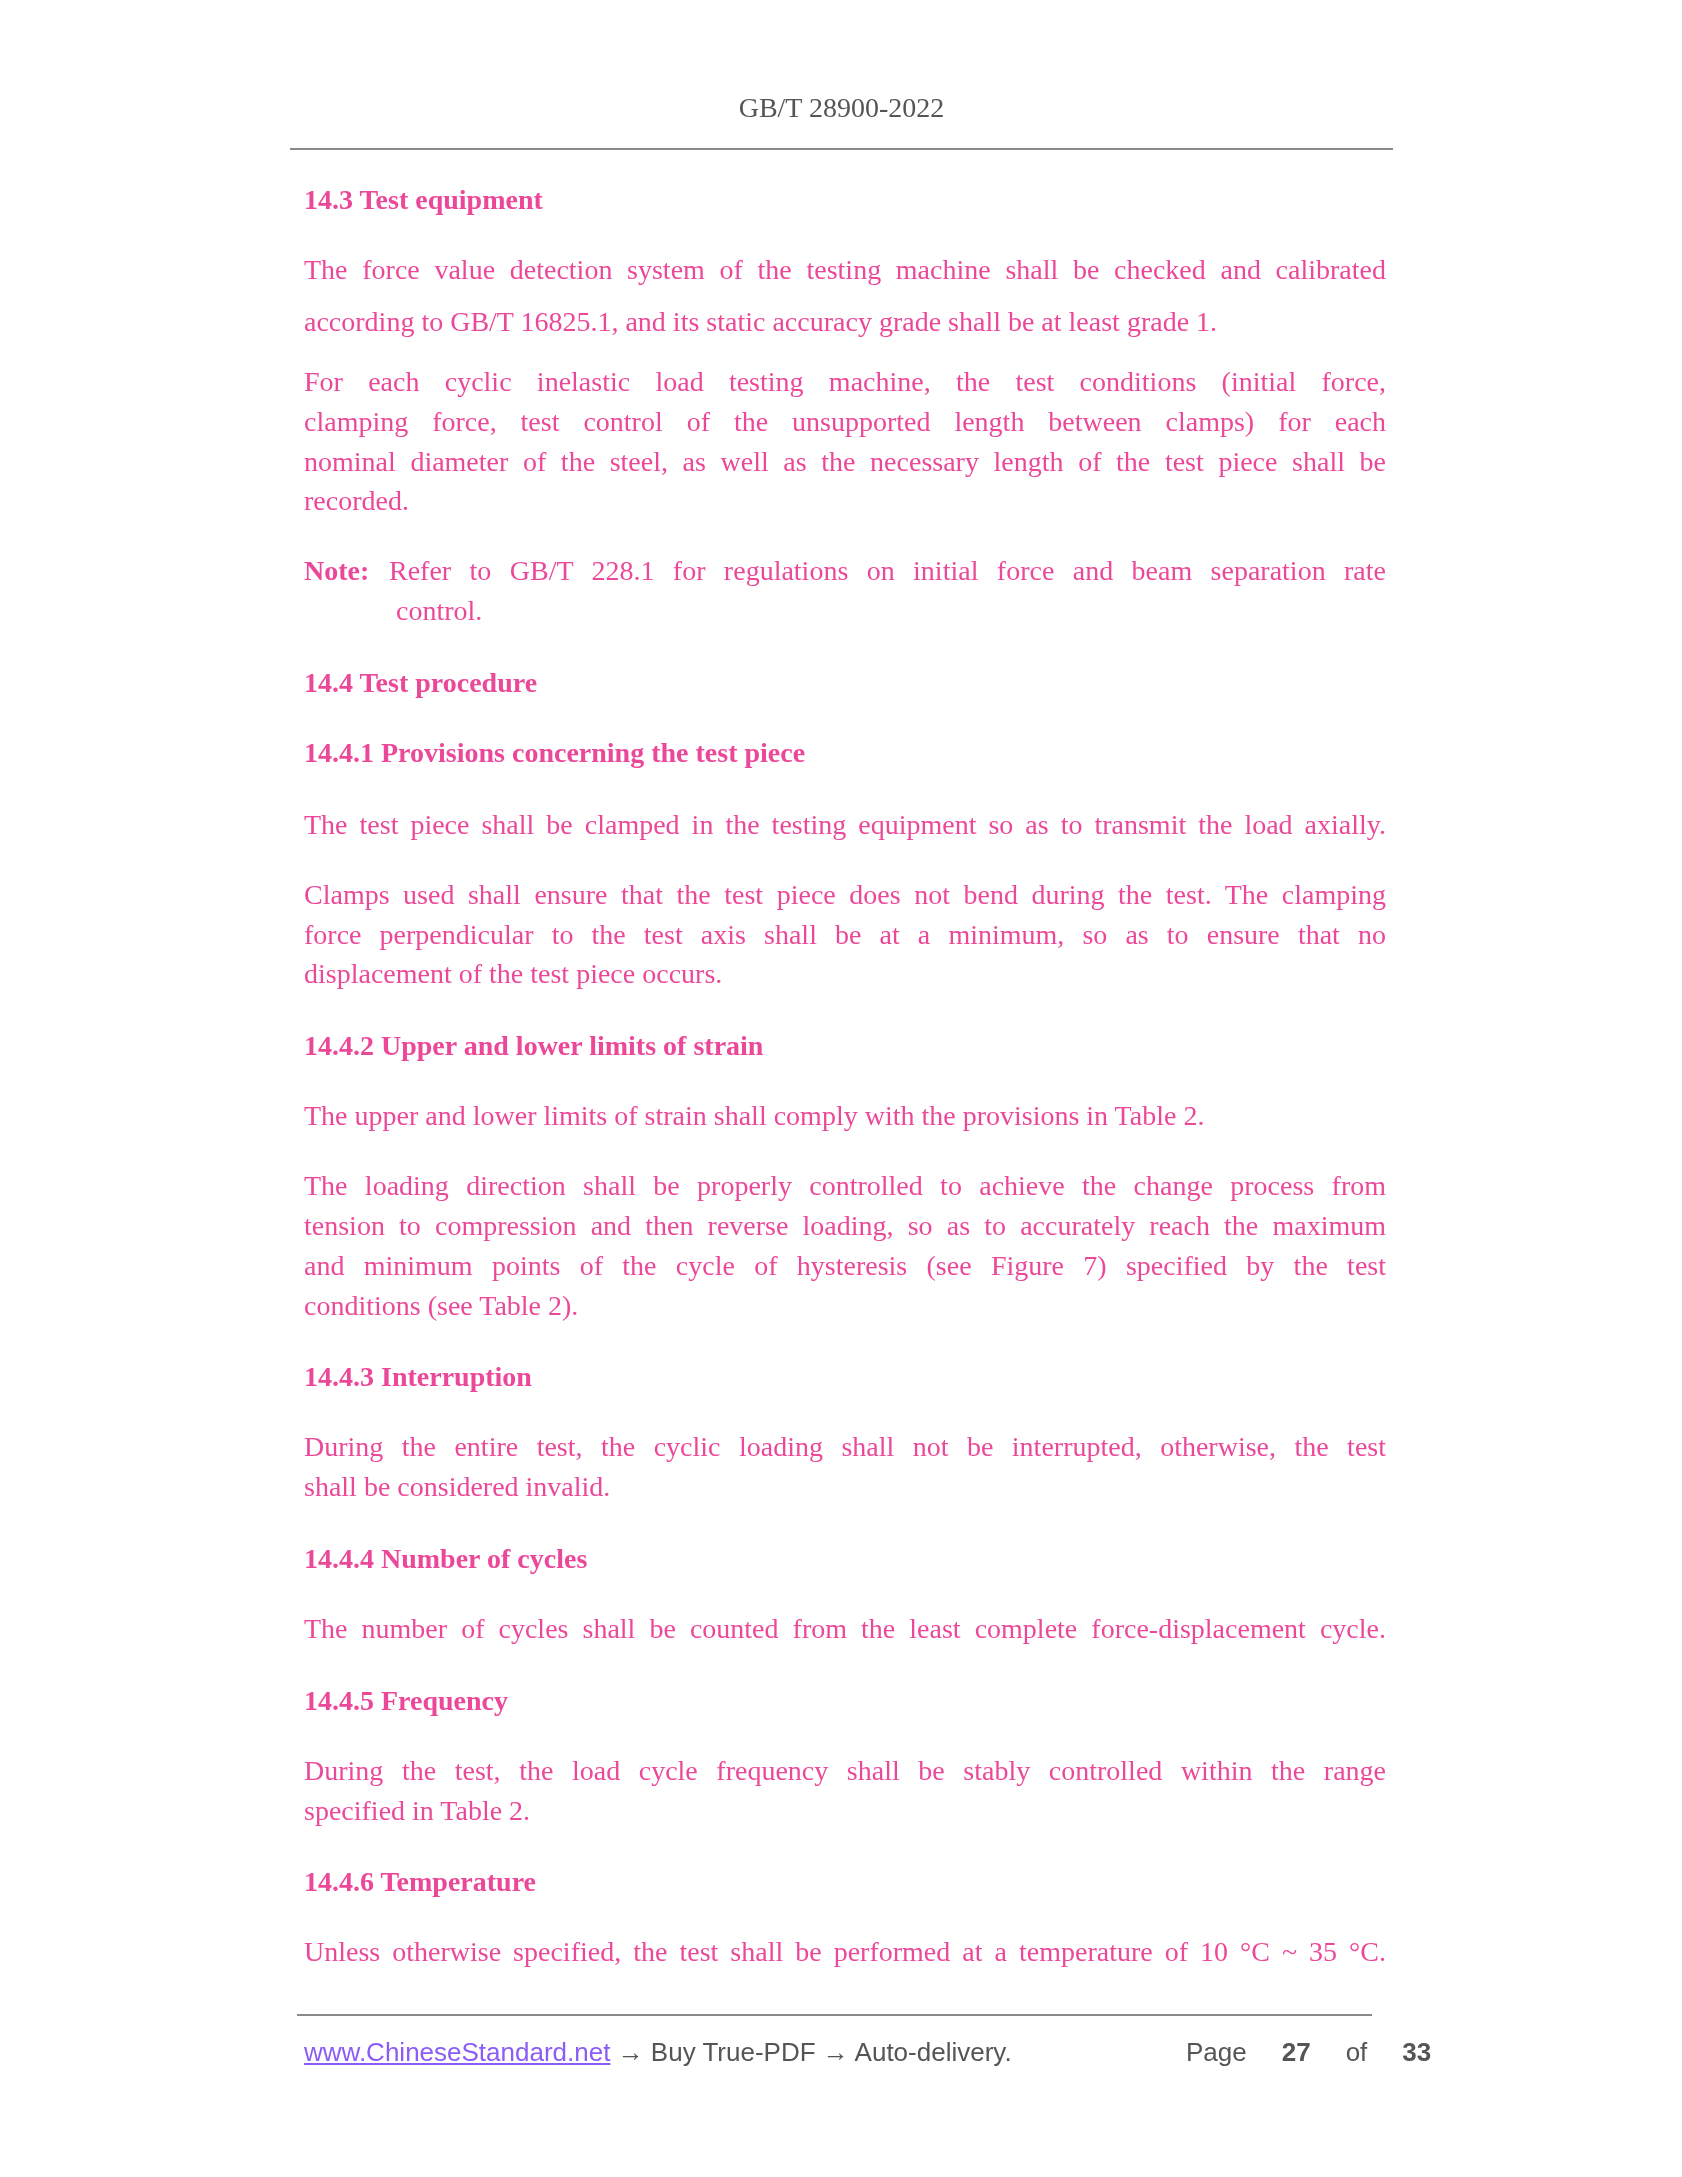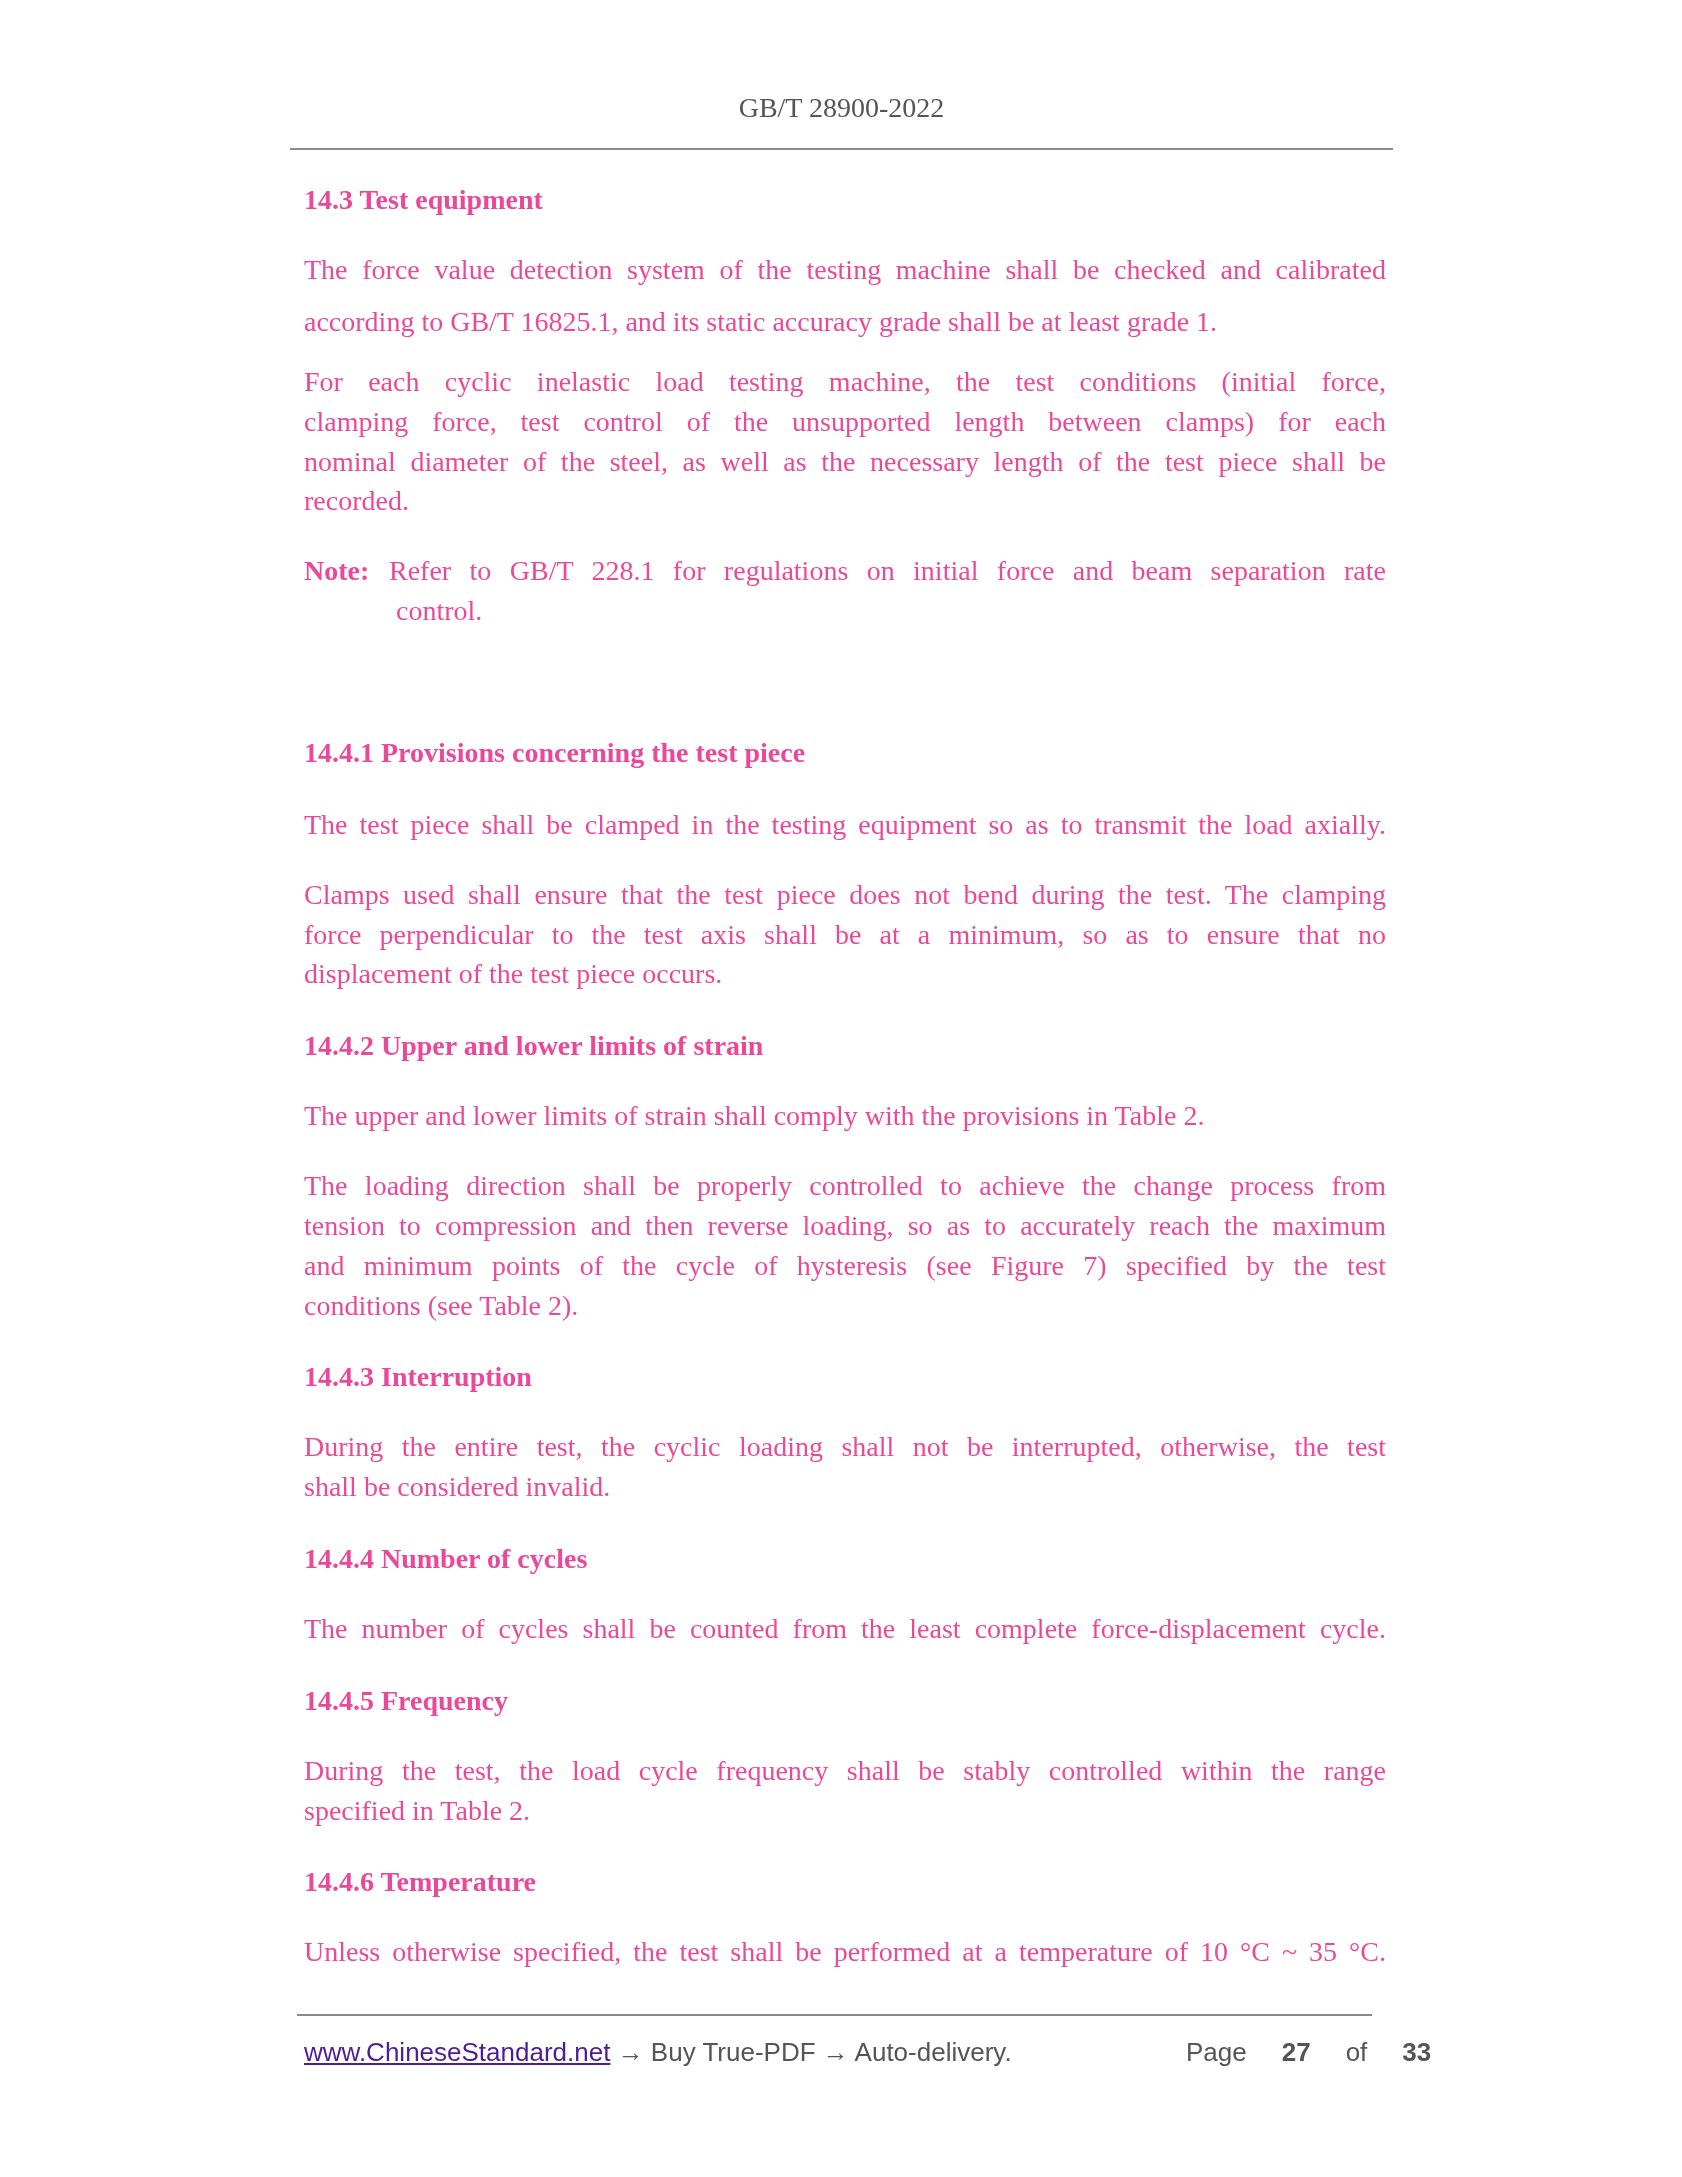--- a/index.html
+++ b/index.html
@@ -17,21 +17,21 @@
       line-height: 35px; white-space: nowrap;
     }
     .just { text-align: justify; text-align-last: justify; }
     .h { font-weight: bold; }
     .note-label { font-weight: bold; }
     .footer {
       position: absolute; left: 304px; top: 2037px; width: 1072px;
       font-family: "Liberation Sans", sans-serif; font-size: 26px; color: #555555;
       line-height: 31px; white-space: nowrap;
     }
-    .footer a { color: #4c1d95; text-decoration: underline; }
+    .footer a { color: #8b5cf6; text-decoration: underline; }
     .pageno { position: absolute; left: 1163px; top: 2037px;
       font-family: "Liberation Sans", sans-serif; font-size: 26px; color: #555555; line-height: 31px; white-space: nowrap; }
     .pageno b { font-weight: bold; }
     .pageno span { margin-right: 12px; margin-left: 23px; }
   </style>
 </head>
 <body>
 
 <div class="page">
 
@@ -46,20 +46,21 @@
   <div class="line just" style="top:404px;">clamping force, test control of the unsupported length between clamps) for each</div>
   <div class="line just" style="top:444px;">nominal diameter of the steel, as well as the necessary length of the test piece shall be</div>
   <div class="line" style="top:483px;">recorded.</div>
 
   <div class="line" style="top:553px; display:flex;">
     <span class="note-label" style="width:85px; flex:none;">Note:</span>
     <span class="just" style="flex:1; display:block;">Refer to GB/T 228.1 for regulations on initial force and beam separation rate</span>
   </div>
   <div class="line" style="top:593px; left:396px; width:990px;">control.</div>
 
+  <div class="line h" style="top:665px;">14.4 Test procedure</div>
 
   <div class="line h" style="top:735px;">14.4.1 Provisions concerning the test piece</div>
   <div class="line just" style="top:807px;">The test piece shall be clamped in the testing equipment so as to transmit the load axially.</div>
   <div class="line just" style="top:877px;">Clamps used shall ensure that the test piece does not bend during the test. The clamping</div>
   <div class="line just" style="top:917px;">force perpendicular to the test axis shall be at a minimum, so as to ensure that no</div>
   <div class="line" style="top:956px;">displacement of the test piece occurs.</div>
 
   <div class="line h" style="top:1028px;">14.4.2 Upper and lower limits of strain</div>
   <div class="line" style="top:1098px;">The upper and lower limits of strain shall comply with the provisions in Table 2.</div>
   <div class="line just" style="top:1168px;">The loading direction shall be properly controlled to achieve the change process from</div>

